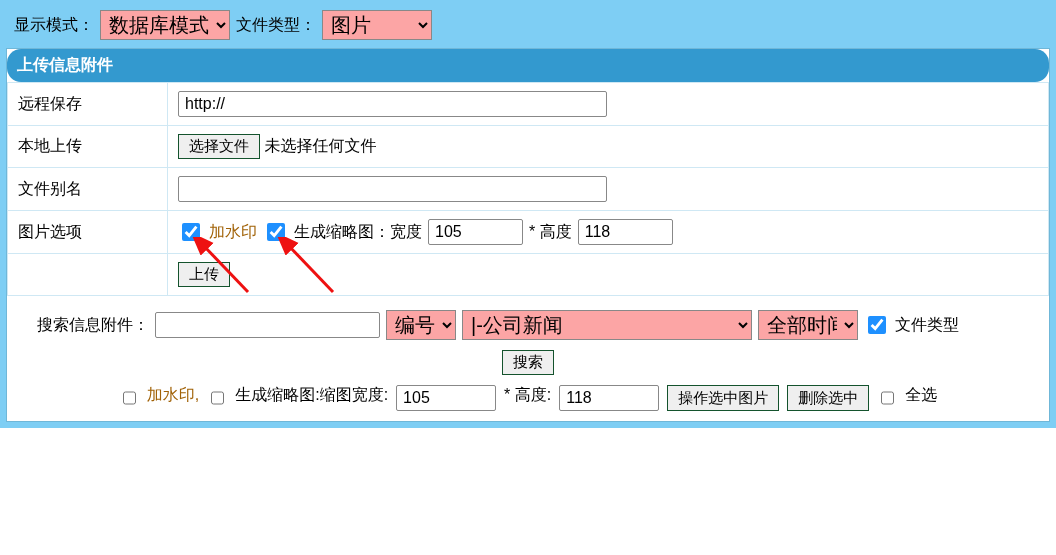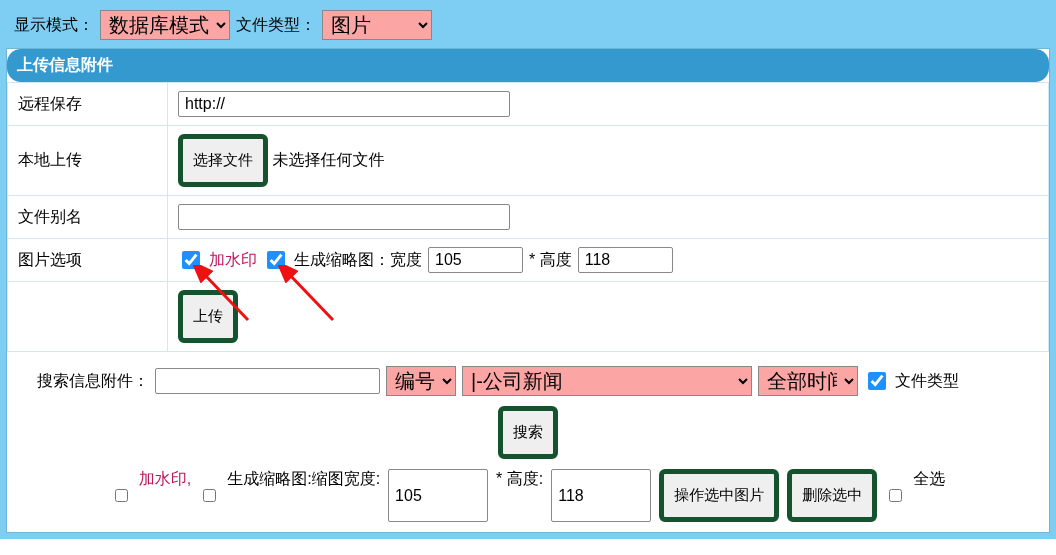--- a/index.html
+++ b/index.html
@@ -54,41 +54,41 @@
   table.form-table td.label {
     width: 160px;
     background: #fff;
   }
   input[type="text"] {
     font-size: 16px;
     padding: 3px 6px;
     border: 1px solid #888;
     border-radius: 2px;
   }
-  .wide { width: 332px; }
+  .wide { width: 429px; }
   .num { width: 95px; }
   .num2 { width: 100px; }
   button, .btn {
     font-size: 15px;
-    padding: 12px 10px;
-    border: 5px solid #14532d;
+    padding: 2px 10px;
+    border: 1px solid #14532d;
     background: #efefef;
-    border-radius: 6px;
+    border-radius: 0;
     cursor: pointer;
   }
   .nofile {
     margin-left: 0;
   }
   .checkbox-blue {
     width: 18px;
     height: 18px;
     accent-color: #1e90ff;
     vertical-align: middle;
   }
-  .blue-text { color: #be185d; }
+  .blue-text { color: #a16207; }
   .options-row {
     display: flex;
     align-items: center;
     gap: 6px;
     flex-wrap: wrap;
   }
   .upload-row td {
     padding-top: 4px;
   }
   .under-panel {

